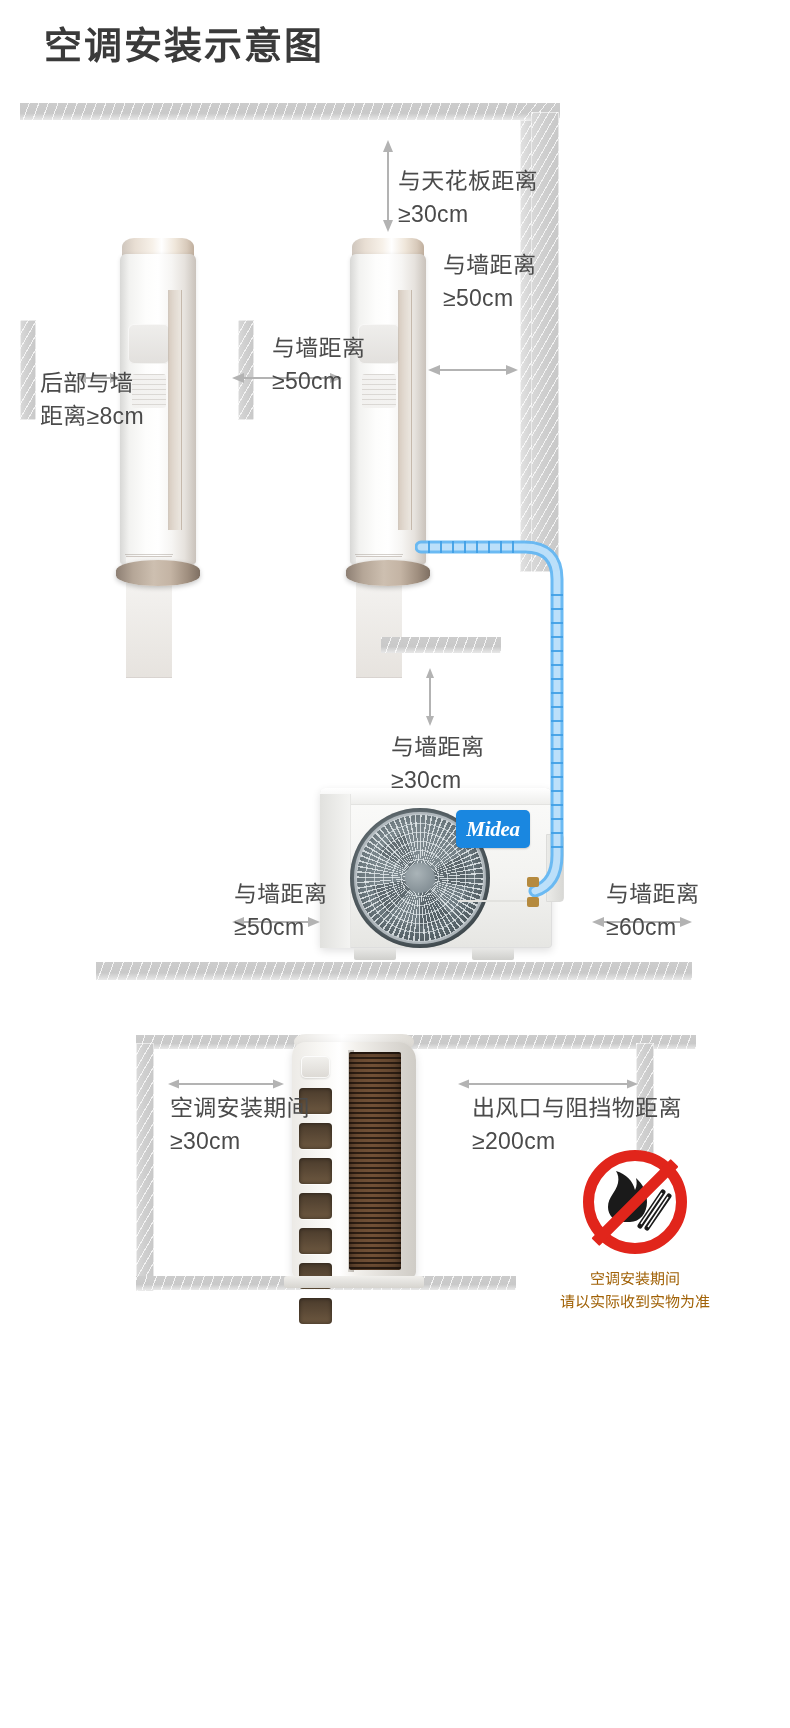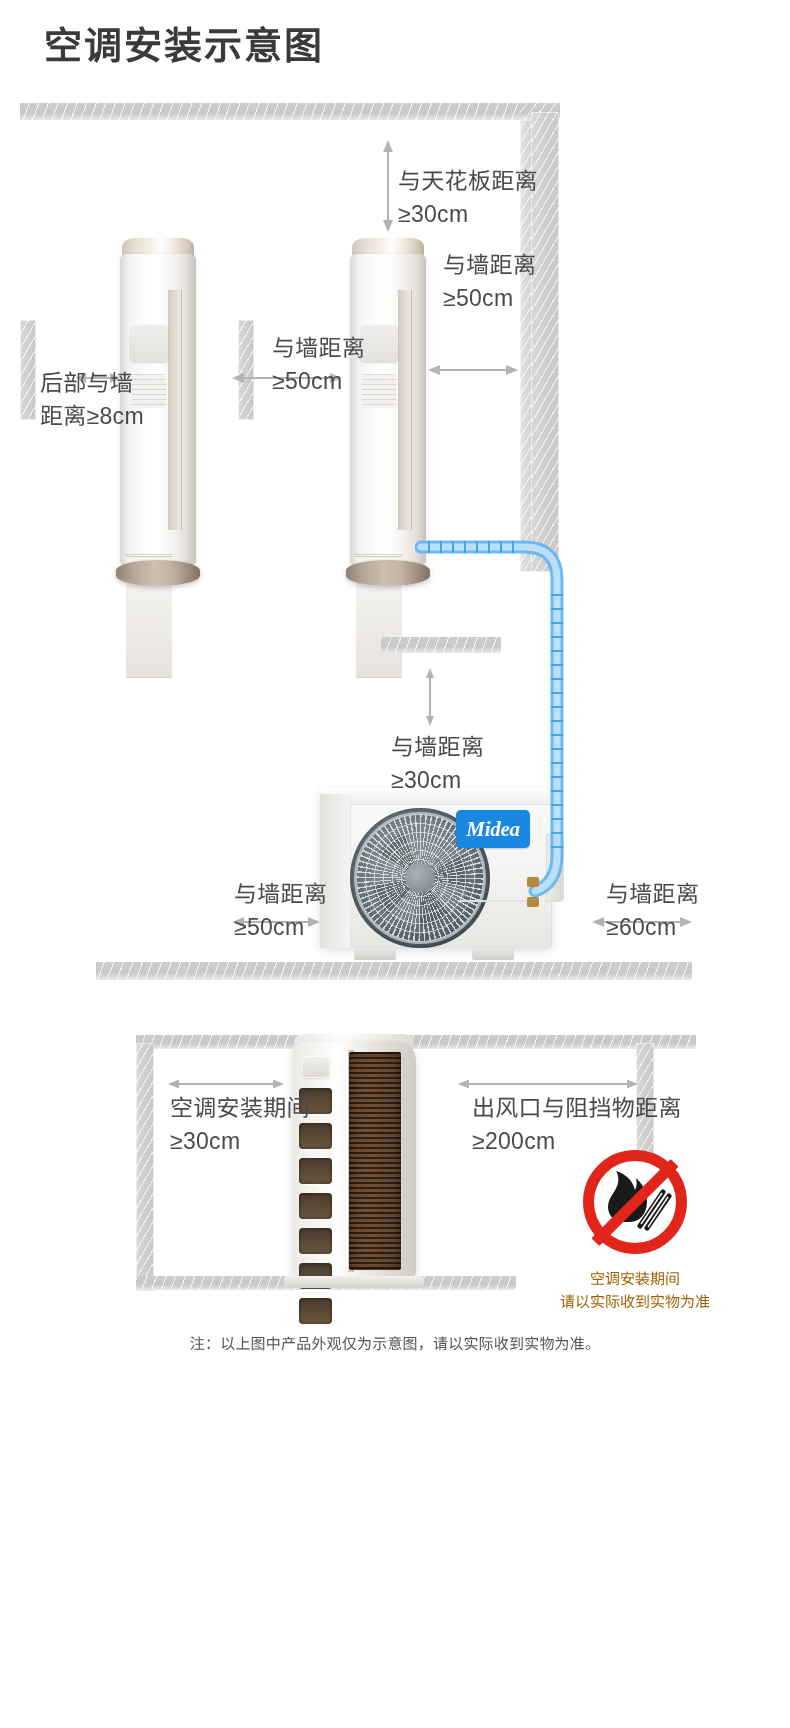--- a/index.html
+++ b/index.html
@@ -577,15 +577,14 @@
         </g>
       </svg>
       <div class="bar"></div>
     </div>
     <div class="nofire-cap" style="left:520px;top:1268px;width:230px;">
       <span>空调安装期间</span><br>
       <span>请以实际收到实物为准</span>
     </div>
   </div>
 
-  <div class="note" style="top:1332px;">注：以上图中产品外观仅为示意图，请以实际收到实物为准。</div>
 
 </div>
 
 </body></html>

